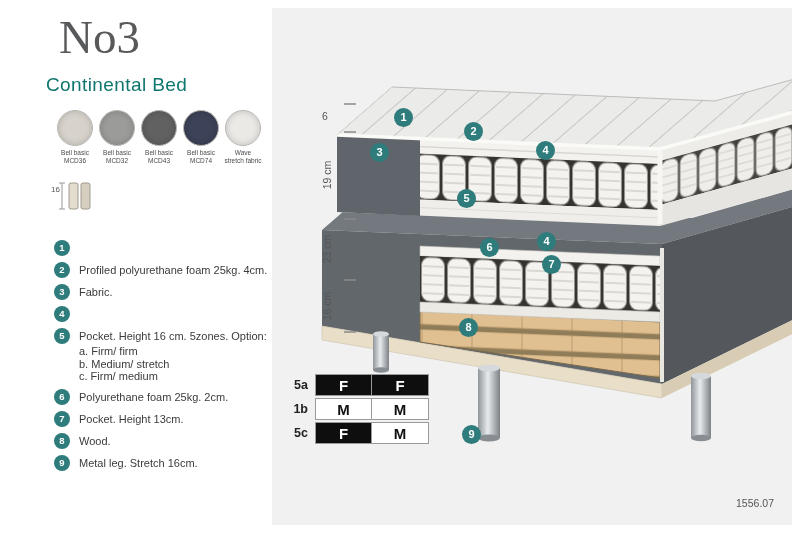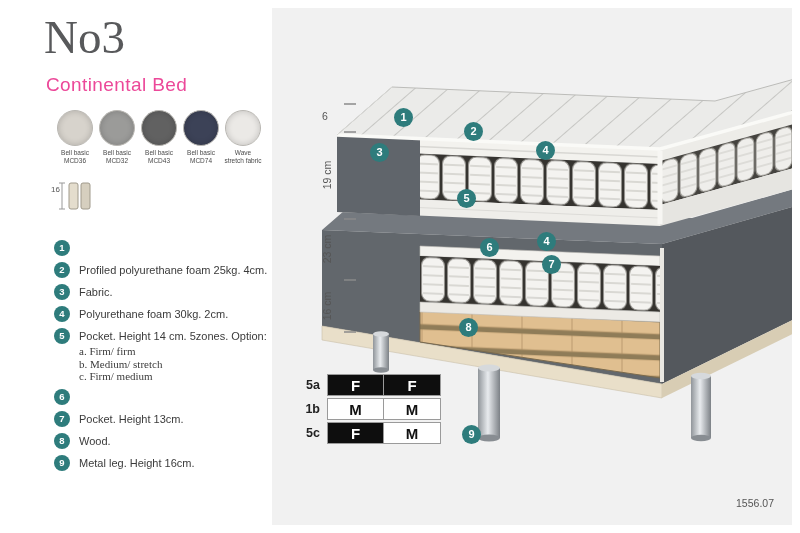--- a/index.html
+++ b/index.html
@@ -2,53 +2,53 @@
 <html><head>
 <meta charset="utf-8">
 <style>
   html,body{margin:0;padding:0;}
   body{
     width:800px;height:533px;position:relative;background:#ffffff;
     font-family:"Liberation Sans",sans-serif;overflow:hidden;color:#3b3b3b;
   }
   
   .title{
-    position:absolute;left:44px;top:10px;
+    position:absolute;left:59px;top:10px;
     font-family:"Liberation Serif",serif;font-size:47px;color:#58595b;font-weight:400;
   }
   .subtitle{
-    position:absolute;left:46px;top:74px;font-size:19px;color:#ec4899;letter-spacing:.4px;
+    position:absolute;left:46px;top:74px;font-size:19px;color:#0f766e;letter-spacing:.4px;
   }
   .swatches{position:absolute;left:54px;top:110px;display:flex;}
   .swatch{width:42px;display:flex;flex-direction:column;align-items:center;}
   .swatch-circle{
     width:34px;height:34px;border-radius:50%;border:1px solid #b9b7b2;
     box-shadow:inset 0 0 6px rgba(0,0,0,.18);
   }
   .swatch-label{font-size:6.5px;line-height:7.5px;color:#4a4a4a;text-align:center;margin-top:3px;}
   .leg-thumb{position:absolute;left:50px;top:178px;}
   .legend{position:absolute;left:54px;top:240px;width:220px;}
   .legend-row{display:flex;align-items:flex-start;margin-bottom:6px;}
   .legend-badge{
     flex:0 0 16px;width:16px;height:16px;border-radius:50%;background:#2e7c7c;
     color:#fff;font-size:9.5px;font-weight:bold;line-height:16px;text-align:center;margin-right:9px;
   }
   .legend-text{font-size:11px;line-height:16px;white-space:nowrap;}
   .legend-sub{margin:1px 0 0 0;}
-  .legend-sub div{font-size:11px;line-height:12.5px;font-family:Liberation Serif, serif;}
+  .legend-sub div{font-size:11px;line-height:12.5px;}
   
   .panel{position:absolute;left:272px;top:8px;width:520px;height:517px;background:#f1f1f1;}
   .panel svg{position:absolute;left:0;top:0;}
   .callout{
     position:absolute;width:19px;height:19px;border-radius:50%;background:#2e7c7c;
     color:#fff;font-size:11px;font-weight:bold;line-height:19px;text-align:center;
   }
   .dim-label{position:absolute;font-size:10.5px;color:#555;}
   .dim-rot{width:40px;height:14px;text-align:center;transform:rotate(-90deg);}
-  .firm-table{position:absolute;left:24px;top:366px;}
+  .firm-table{position:absolute;left:12px;top:366px;}
   .firm-row{display:flex;align-items:center;margin-bottom:2px;}
   .firm-label{width:24px;text-align:right;margin-right:7px;font-size:12.5px;font-weight:bold;color:#222;}
   .firm-cell{
     width:57px;height:22px;box-sizing:border-box;border:1px solid #9a9a9a;
     display:flex;align-items:center;justify-content:center;font-size:15px;font-weight:bold;
   }
   .firm-cell:first-of-type{border-right:1px solid #8a8a8a;}
   .firm-cell:last-of-type{border-left:none;}
   .version{position:absolute;right:18px;bottom:16px;font-size:10.5px;color:#555;}
 </style>
@@ -114,47 +114,47 @@
   <div class="legend-row">
       <span class="legend-badge">2</span>
       <span class="legend-text">Profiled polyurethane foam 25kg. 4cm.</span>
     </div>
   <div class="legend-row">
       <span class="legend-badge">3</span>
       <span class="legend-text">Fabric.</span>
     </div>
   <div class="legend-row">
       <span class="legend-badge">4</span>
-      <span class="legend-text">Polyurethane foam 30kg. 2cm.</span>
     </div>
   <div class="legend-row">
     <span class="legend-badge">5</span>
     <span class="legend-text">
-      <span>Pocket. Height 14 cm. 5zones. Option:</span>
+      <span>Pocket. Height 16 cm. 5zones. Option:</span>
       <div class="legend-sub">
         <div>a. Firm/ firm</div>
         <div>b. Medium/ stretch</div>
         <div>c. Firm/ medium</div>
       </div>
     </span>
   </div>
   <div class="legend-row">
       <span class="legend-badge">6</span>
+      <span class="legend-text">Polyurethane foam 25kg. 2cm.</span>
     </div>
   <div class="legend-row">
       <span class="legend-badge">7</span>
       <span class="legend-text">Pocket. Height 13cm.</span>
     </div>
   <div class="legend-row">
       <span class="legend-badge">8</span>
       <span class="legend-text">Wood.</span>
     </div>
   <div class="legend-row">
       <span class="legend-badge">9</span>
-      <span class="legend-text">Metal leg. Height 16cm.</span>
+      <span class="legend-text">Metal leg. Stretch 16cm.</span>
     </div>
 </div>
 
 <div class="panel">
 
   <svg width="520" height="517" viewBox="0 0 520 517">
     <defs>
       <pattern id="coils" width="26" height="46" patternUnits="userSpaceOnUse">
         <rect width="26" height="46" fill="#35332f"></rect>
         <rect x="1.5" y="1" width="23" height="44" rx="8" fill="#f4f3f0" stroke="#8f8d88" stroke-width="1"></rect>

